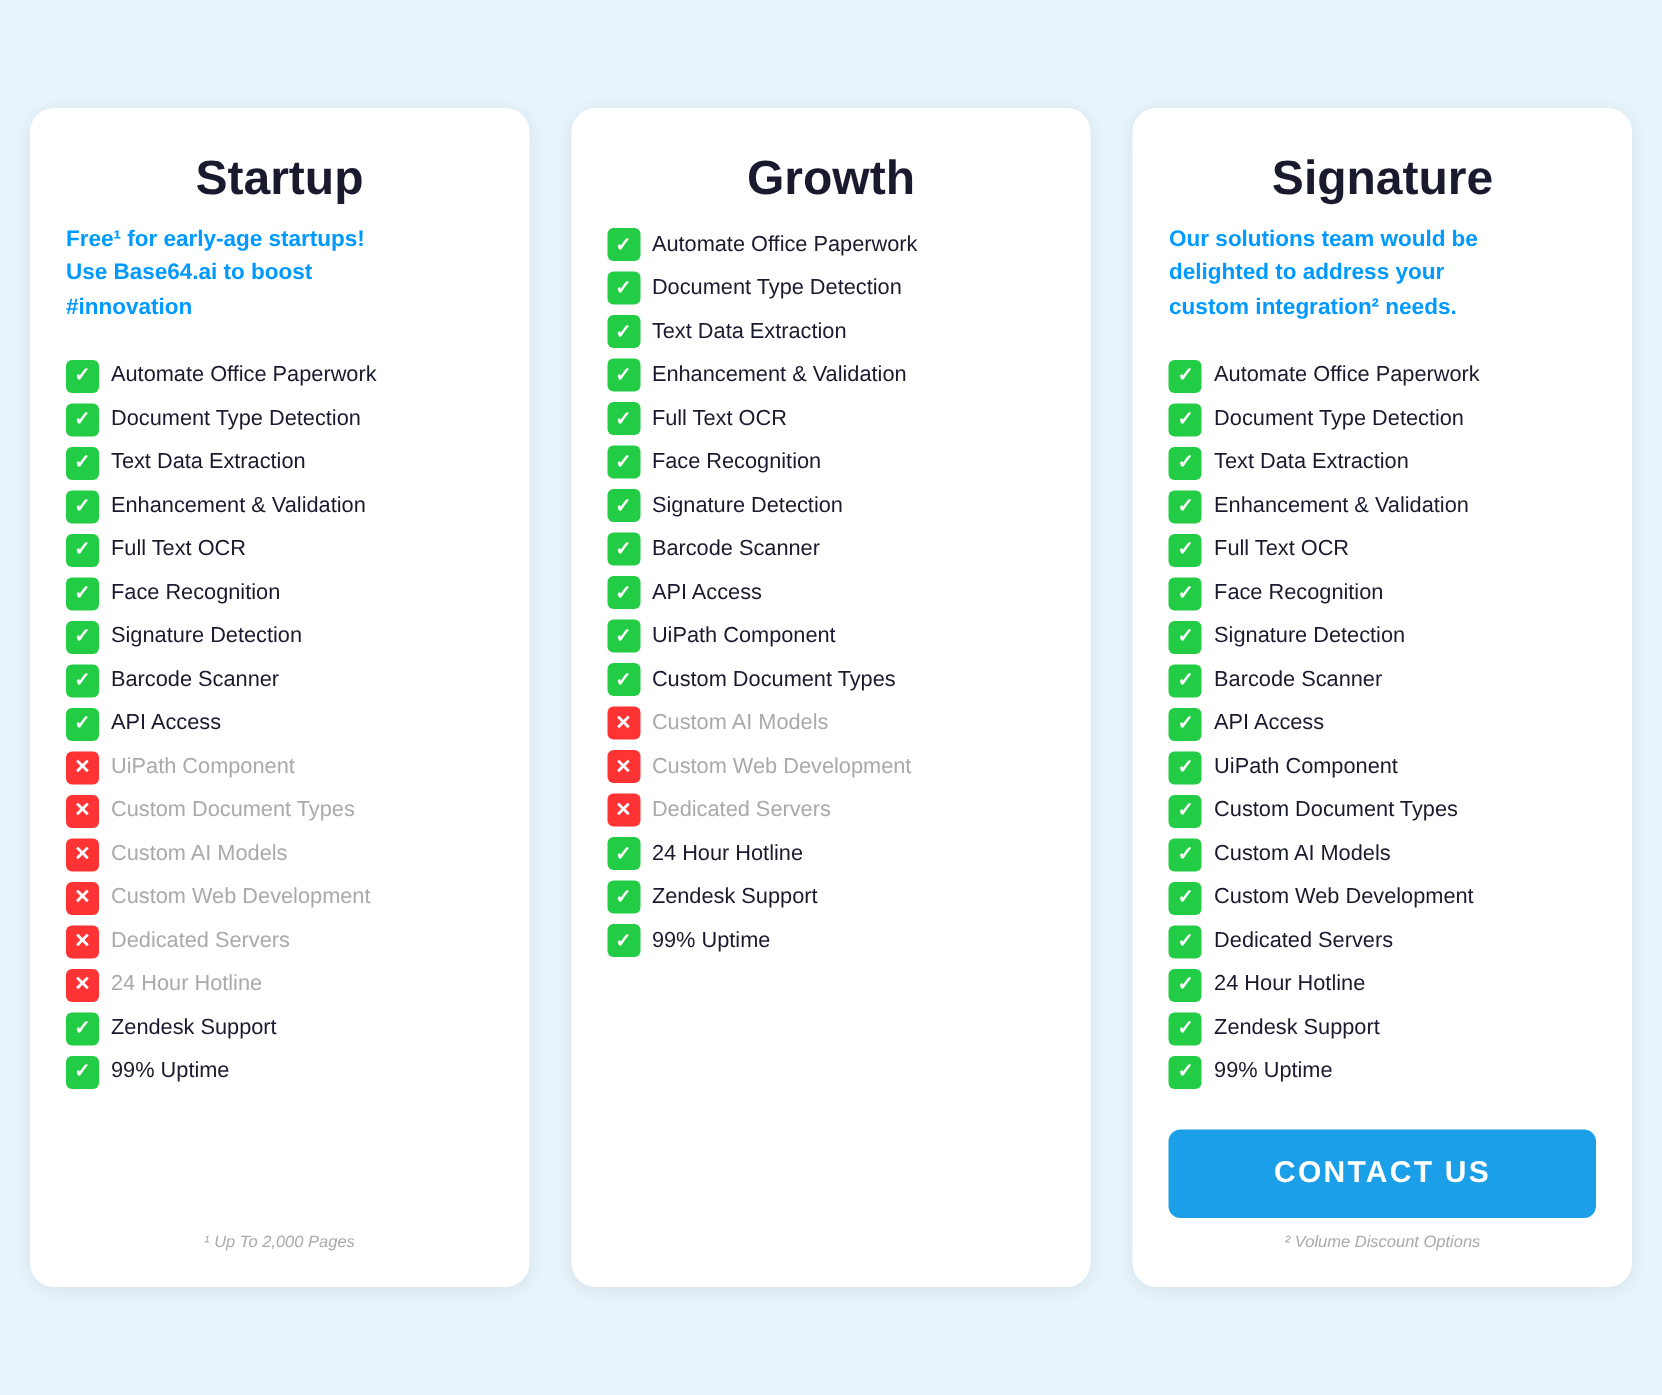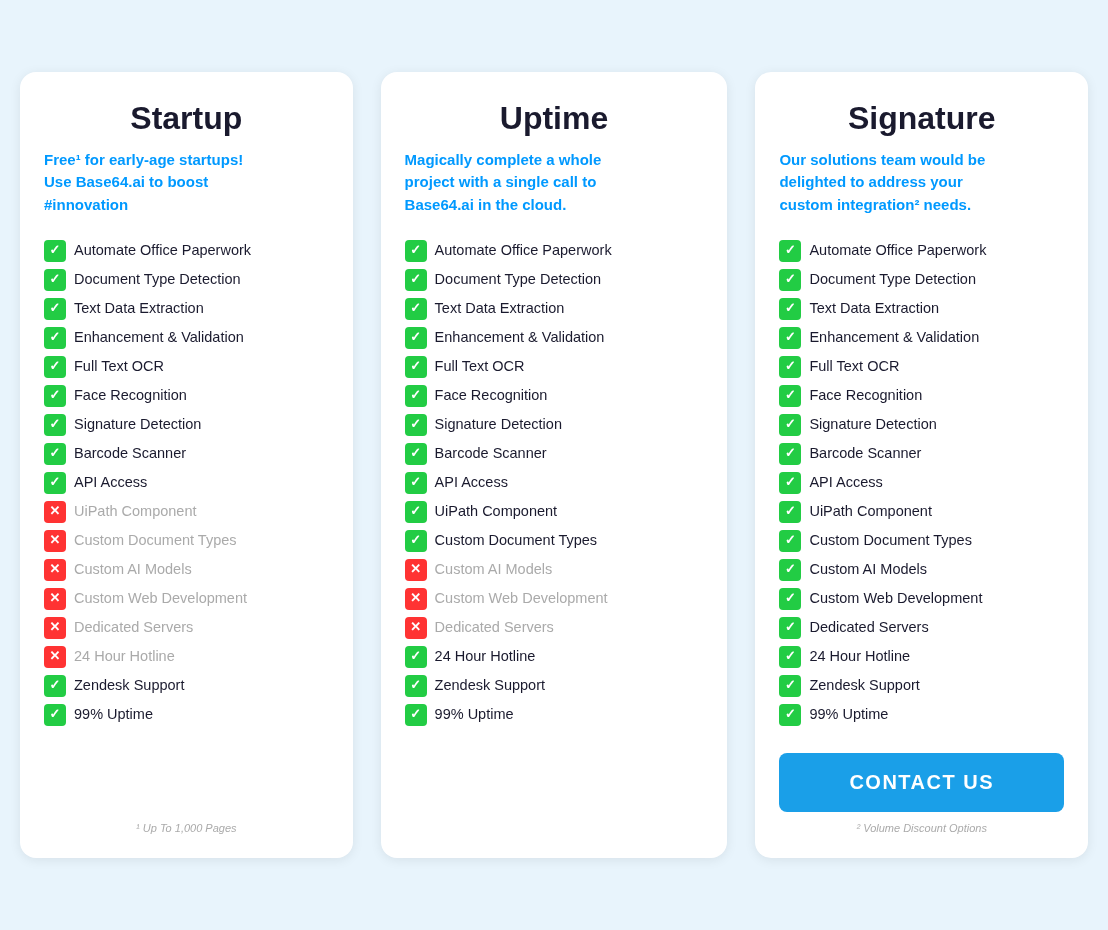--- a/index.html
+++ b/index.html
@@ -176,25 +176,24 @@
         </li>
         <li class="feature-item">
           <span class="check-icon">✓</span>
           <span>Zendesk Support</span>
         </li>
         <li class="feature-item">
           <span class="check-icon">✓</span>
           <span>99% Uptime</span>
         </li>
       </ul>
-      <p class="footnote">¹ Up To 1,000 Pages</p>
+      <p class="footnote">¹ Up To 2,000 Pages</p>
     </div>
     <div class="plan-card growth">
-      <h2 class="plan-title">Uptime</h2>
-      <p class="plan-subtitle">Magically complete a whole<br>project with a single call to<br>Base64.ai in the cloud.</p>
+      <h2 class="plan-title">Growth</h2>
       <ul class="features-list">
         <li class="feature-item">
           <span class="check-icon">✓</span>
           <span>Automate Office Paperwork</span>
         </li>
         <li class="feature-item">
           <span class="check-icon">✓</span>
           <span>Document Type Detection</span>
         </li>
         <li class="feature-item">

